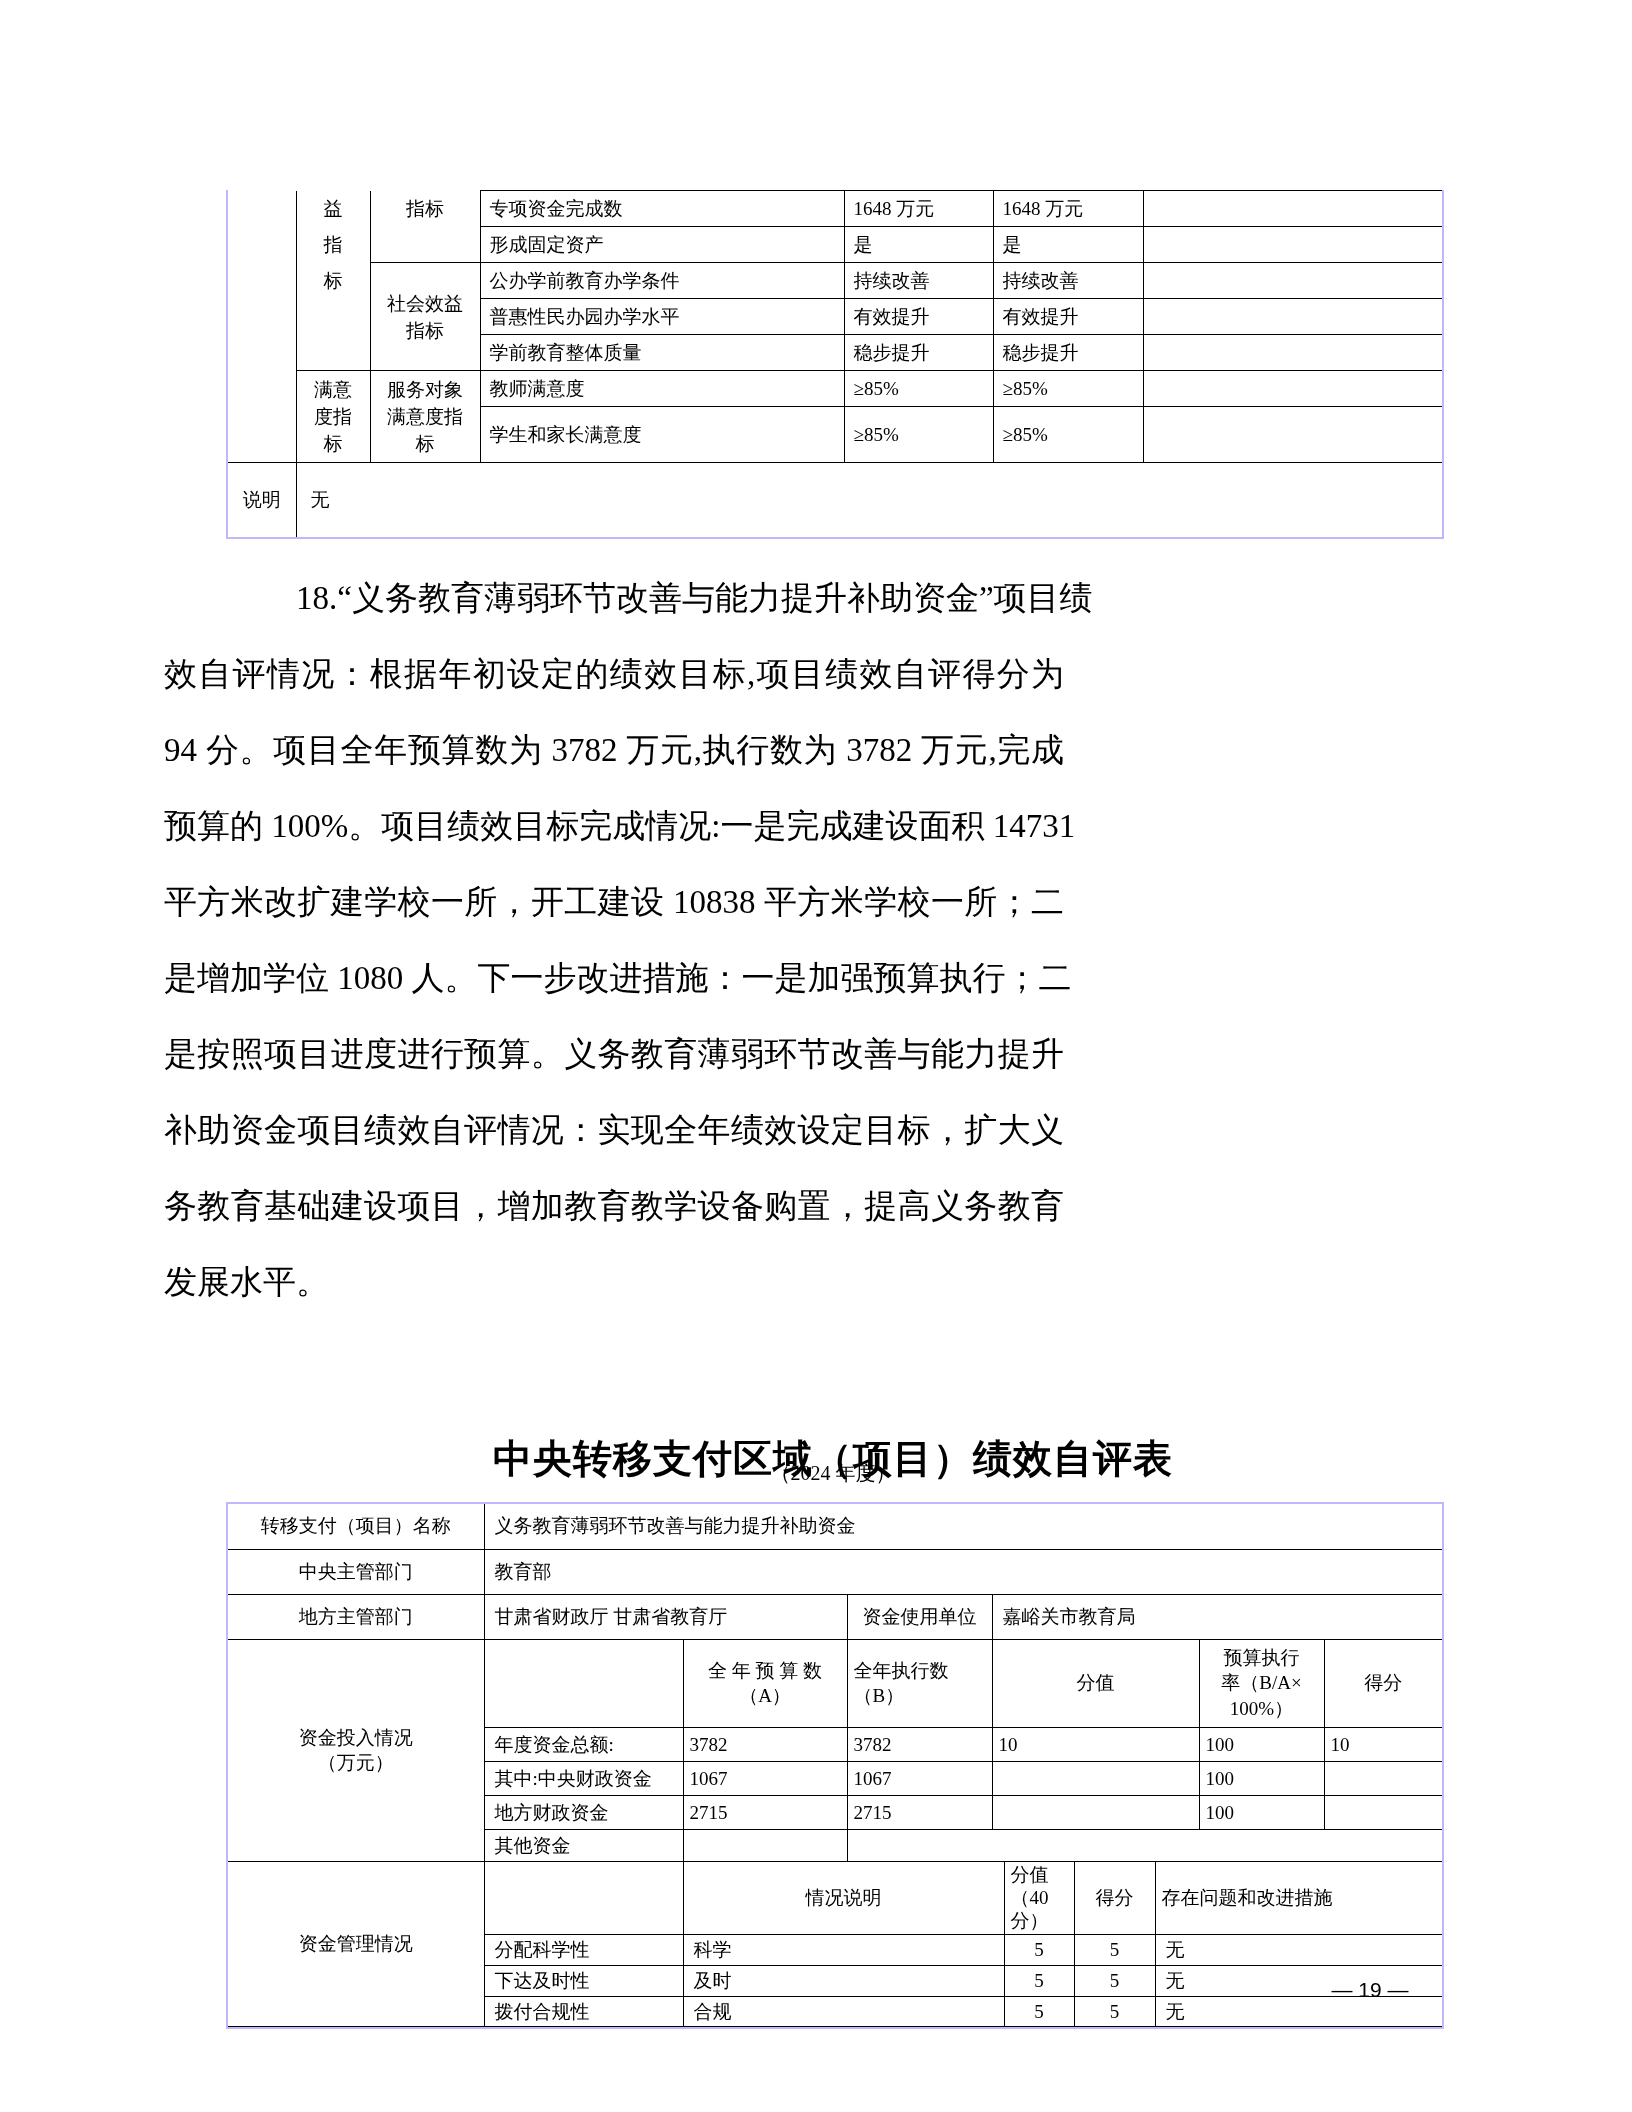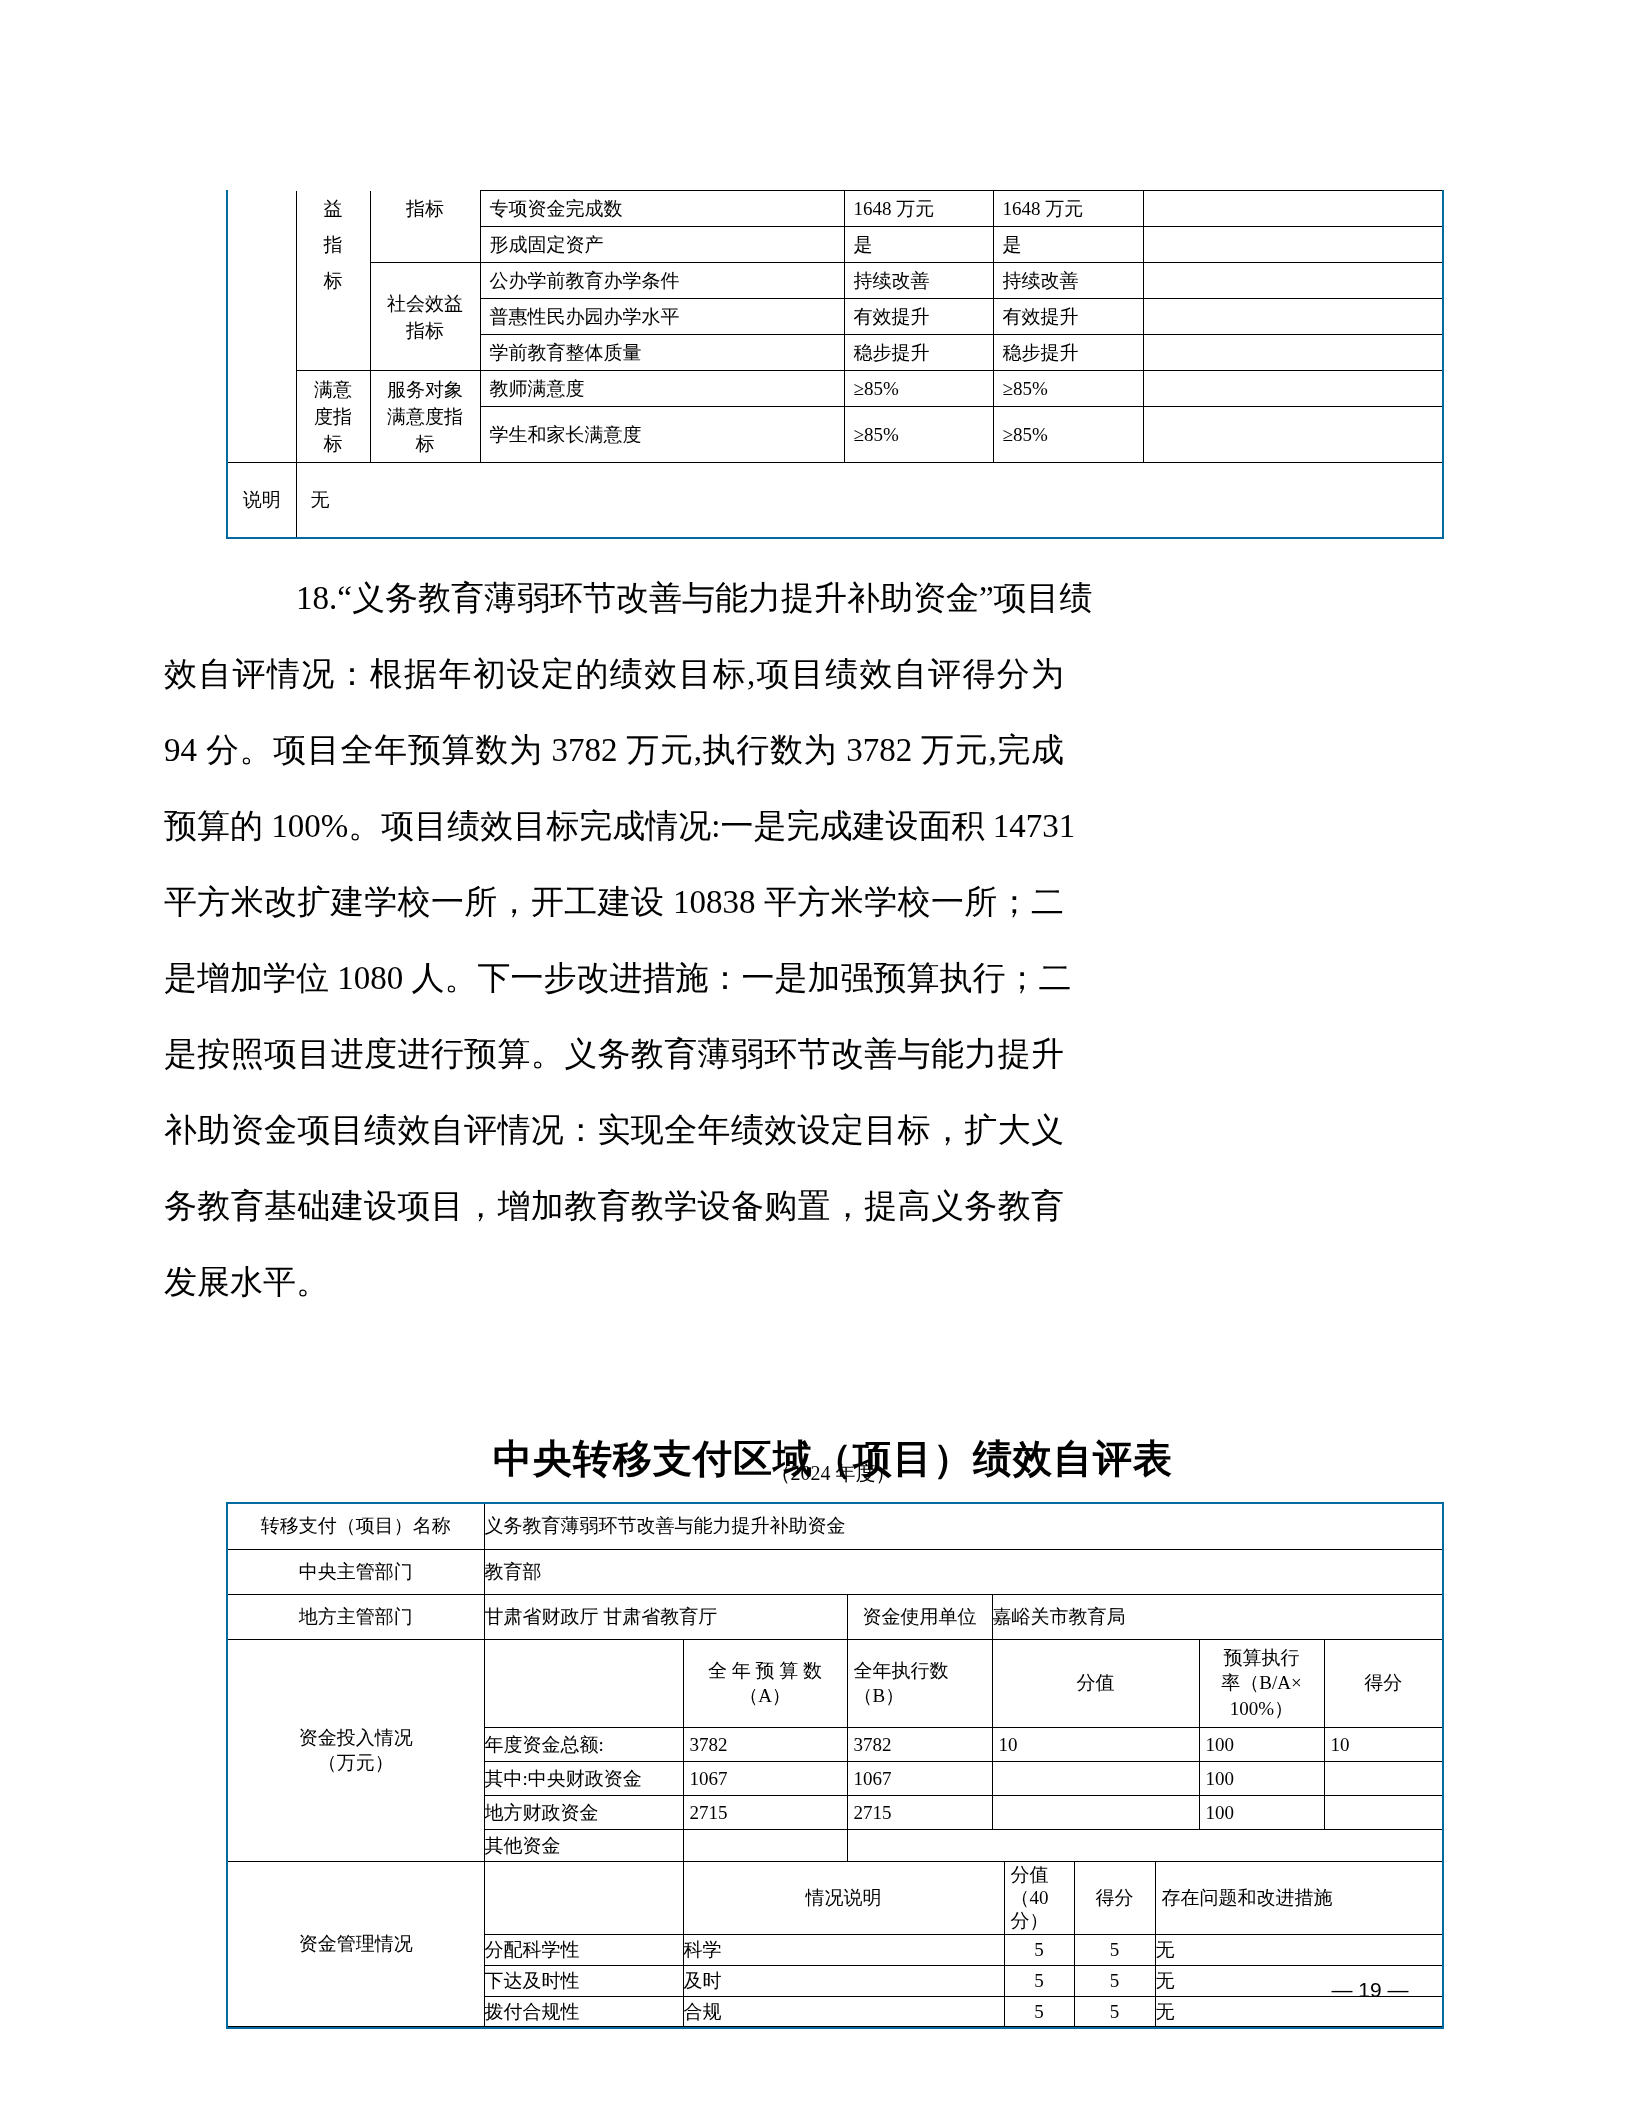--- a/index.html
+++ b/index.html
@@ -5,21 +5,21 @@
   html,body{margin:0;padding:0;background:#e8e8e8;}
   .page{
     position:relative;
     width:1632px;height:2112px;
     background:#ffffff;
     font-family:"Liberation Serif","DejaVu Serif",serif;
     color:#000;
     overflow:hidden;
   }
   
-  .twrap{position:absolute;left:226px;width:1214px;border:2px solid #0369a1;}
+  .twrap{position:absolute;left:226px;width:1214px;border:2px solid #c4b5fd;}
   .twrap table{border-collapse:collapse;table-layout:fixed;width:100%;}
   .twrap td{
     border-right:1px solid #000;border-bottom:1px solid #000;
     font-size:19px;line-height:1.35;
     vertical-align:middle;padding:2px 6px;overflow:hidden;
   }
   .twrap td:last-child{border-right:none;}
   .pre{white-space:pre-line;}
   .ctr{text-align:center;}
   .lft{text-align:left;}
@@ -53,21 +53,21 @@
   }
   
   .t-bottom-wrap{top:1502px;}
   .bt1 tr{height:45px;}
   .bt2 tr.hdr-row{height:88px;}
   .bt2 tr{height:34px;}
   .bt2 tr.last-row{height:32px;}
   .bt3 tr.hdr-row{height:70px;}
   .bt3 tr{height:27px;}
   .bt .lbl{text-align:center;}
-  .bt .val{padding-left:0;}
+  .bt .val{padding-left:10px;}
   .indent2{padding-left:64px;}
   .num{padding-left:10px;}
   
   .page-num{
     position:absolute;left:1280px;top:1978px;width:180px;
     text-align:center;font-size:21px;
     font-family:"Liberation Sans","DejaVu Sans",sans-serif;
   }
 </style>
 </head>

